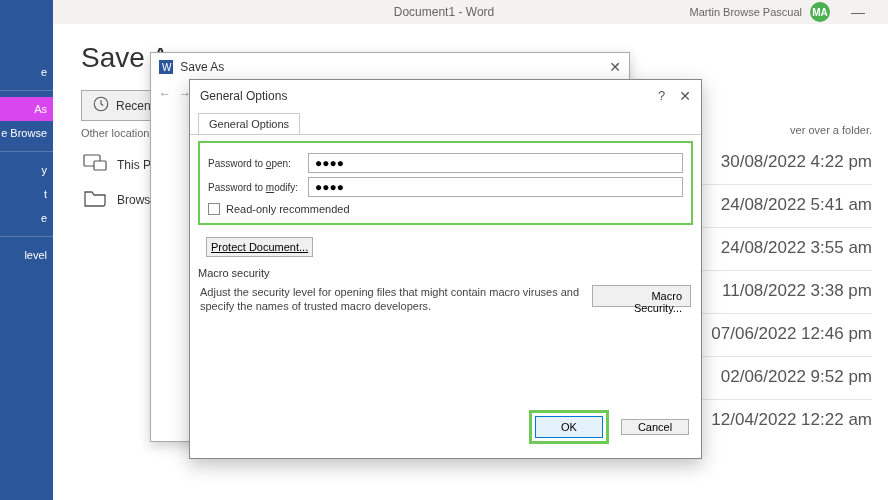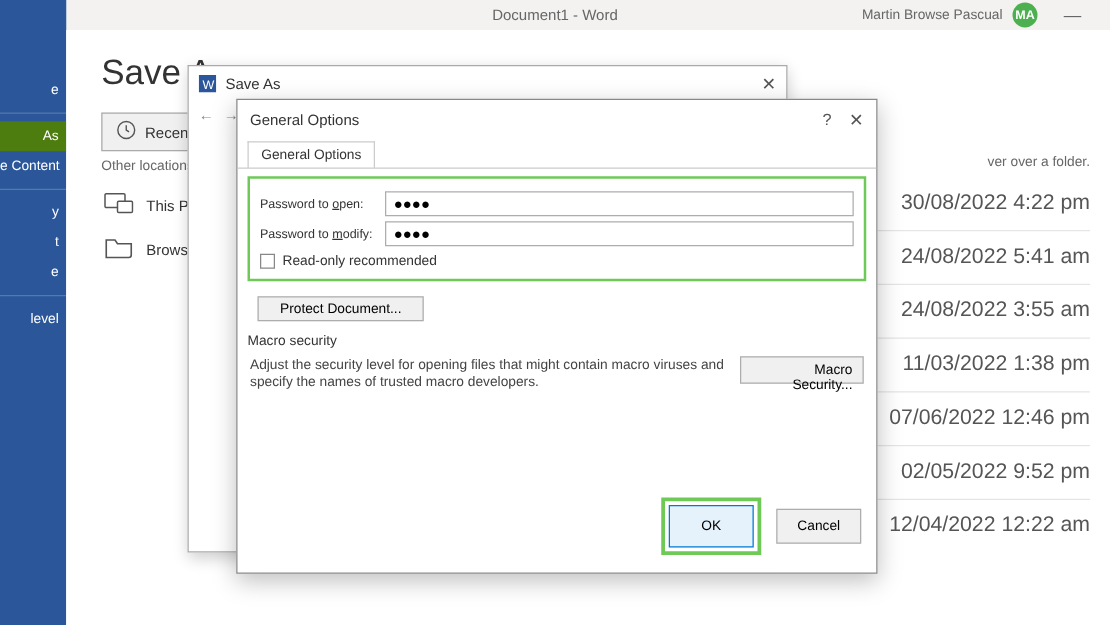--- a/index.html
+++ b/index.html
@@ -9,21 +9,21 @@
   .titlebar { position: absolute; top: 0; left: 0; right: 0; height: 24px; background: #f3f2f1; display: flex; align-items: center; justify-content: space-between; padding: 0 10px; }
   .titlebar .center { position: absolute; left: 50%; transform: translateX(-50%); color: #666; font-size: 12px; }
   .titlebar .right { display: flex; align-items: center; gap: 8px; }
   .avatar { width: 20px; height: 20px; border-radius: 50%; background: #4caf50; color: #fff; display: flex; align-items: center; justify-content: center; font-size: 10px; font-weight: bold; }
   .user-name { color: #666; font-size: 11px; }
   .winbtn { width: 40px; text-align: center; color: #666; font-size: 14px; }
 
   
   .leftnav { position: absolute; top: 0; left: 0; width: 53px; height: 500px; background: #2b579a; color: #fff; font-size: 11px; padding-top: 60px; }
   .leftnav .item { padding: 6px 6px 6px 0; text-align: right; white-space: nowrap; overflow: hidden; }
-  .leftnav .item.active { background: #4d7c0f; }
+  .leftnav .item.active { background: #d946ef; }
   .leftnav .sep { border-top: 1px solid rgba(255,255,255,0.2); margin: 6px 0; }
 
   
   .backstage { position: absolute; top: 24px; left: 53px; right: 0; bottom: 0; background: #fff; }
   .page-title { font-size: 28px; font-weight: 300; color: #333; padding: 18px 0 16px 28px; }
   .toolbar { display: flex; align-items: center; gap: 10px; margin-left: 28px; margin-bottom: 6px; }
   .recent-btn { display: flex; align-items: center; border: 1px solid #aaa; padding: 4px 10px; gap: 6px; background: #f0f0f0; }
   .clock-icon svg { width: 18px; height: 18px; }
   .organized { color: #2b579a; font-size: 12px; }
   .other-locations { font-size: 11px; color: #666; margin-left: 28px; margin-bottom: 8px; }
@@ -60,47 +60,47 @@
   .genopt .tab { padding: 4px 10px; border: 1px solid #ccc; border-bottom: 1px solid #fff; background: #fff; font-size: 11px; position: relative; top: 1px; }
   .genopt .body { border-top: 1px solid #ccc; padding: 6px 8px 0 8px; position: relative; height: 320px; }
   .genopt .section-head { font-size: 11px; color: #333; margin: 4px 0 6px 0; }
   .go-green-block { border: 2px solid #6ec957; padding: 6px 8px 8px 8px; margin: 0 0 8px 0; }
   .go-field { display: flex; align-items: center; margin: 4px 0; }
   .go-field .lbl { width: 100px; font-size: 10px; color: #333; }
   .go-field .lbl u { text-decoration: underline; }
   .go-input { flex: 1; height: 20px; border: 1px solid #adadad; padding: 0 6px; font-size: 12px; font-family: inherit; }
   .chkrow { display: flex; align-items: center; gap: 6px; margin-top: 6px; font-size: 11px; }
   .chk { width: 12px; height: 12px; border: 1px solid #888; display: inline-block; }
-  .protect-btn { margin: 4px 0 6px 8px; padding: 3px 17px; border: 1px solid #adadad; background: #f0f0f0; font-size: 11px; }
+  .protect-btn { margin: 4px 0 6px 8px; padding: 3px 4px; border: 1px solid #adadad; background: #f0f0f0; font-size: 11px; text-decoration: underline; }
   .macro-area { display: flex; gap: 12px; margin-top: 4px; padding: 0 2px; }
   .macro-text { font-size: 11px; color: #444; max-width: 380px; line-height: 1.3; }
   .macro-btn { padding: 4px 8px; border: 1px solid #adadad; background: #f0f0f0; font-size: 11px; height: 22px; margin-left: auto; text-align: right; }
   .buttons-row { position: absolute; bottom: 10px; right: 12px; display: flex; gap: 10px; align-items: center; }
   .ok-highlight { border: 3px solid #6ec957; padding: 3px; }
-  .okbtn { width: 68px; height: 34px; border: 1px solid #0078d7; background: #e5f1fb; font-size: 11px; }
-  .cancelbtn { width: 68px; height: 28px; border: 1px solid #adadad; background: #f0f0f0; font-size: 11px; margin-left: 2px; }
+  .okbtn { width: 68px; height: 22px; border: 1px solid #0078d7; background: #e5f1fb; font-size: 11px; }
+  .cancelbtn { width: 68px; height: 16px; border: 1px solid #adadad; background: #f0f0f0; font-size: 11px; margin-left: 2px; }
 </style>
 </head>
 <body>
 
 <div class="titlebar">
   <div></div>
   <div class="center">Document1  -  Word</div>
   <div class="right">
     <span class="user-name">Martin Browse Pascual</span>
     <span class="avatar">MA</span>
     <span class="winbtn">—</span>
   </div>
 </div>
 
 <div class="leftnav">
   <div class="item">e</div>
   <div class="sep"></div>
   <div class="item active">As</div>
-  <div class="item">e Content</div>
+  <div class="item">e Browse</div>
   <div class="sep"></div>
   <div class="item">y</div>
   <div class="item">t</div>
   <div class="item">e</div>
   <div class="sep"></div>
   <div class="item">level</div>
 </div>
 
 <div class="backstage">
   <div class="page-title">Save As</div>
@@ -190,21 +190,21 @@
         <div class="folder-row">
           <div class="folder-left">
             <span class="folder-icon"><svg viewBox="0 0 22 18">
                 <path d="M1 3h7l2 3h11v9a1 1 0 0 1-1 1H1z" fill="none" stroke="#888" stroke-width="1.2"></path>
               </svg></span>
             <div>
               <div class="folder-name"></div>
               <div class="folder-path"></div>
             </div>
           </div>
-          <div class="folder-date">11/03/2022 1:38 pm</div>
+          <div class="folder-date">11/08/2022 3:38 pm</div>
         </div>
         <div class="folder-row">
           <div class="folder-left">
             <span class="folder-icon"><svg viewBox="0 0 22 18">
                 <path d="M1 3h7l2 3h11v9a1 1 0 0 1-1 1H1z" fill="none" stroke="#888" stroke-width="1.2"></path>
               </svg></span>
             <div>
               <div class="folder-name"></div>
               <div class="folder-path"></div>
             </div>
@@ -214,21 +214,21 @@
         <div class="folder-row">
           <div class="folder-left">
             <span class="folder-icon"><svg viewBox="0 0 22 18">
                 <path d="M1 3h7l2 3h11v9a1 1 0 0 1-1 1H1z" fill="none" stroke="#888" stroke-width="1.2"></path>
               </svg></span>
             <div>
               <div class="folder-name"></div>
               <div class="folder-path">Documents</div>
             </div>
           </div>
-          <div class="folder-date">02/05/2022 9:52 pm</div>
+          <div class="folder-date">02/06/2022 9:52 pm</div>
         </div>
         <div class="folder-row">
           <div class="folder-left">
             <span class="folder-icon"><svg viewBox="0 0 22 18">
                 <path d="M1 3h7l2 3h11v9a1 1 0 0 1-1 1H1z" fill="none" stroke="#888" stroke-width="1.2"></path>
               </svg></span>
             <div>
               <div class="folder-name">Sellas Life Sciences Group, Inc</div>
               <div class="folder-path">Documents » Accounts » Sellas Life Sciences Group, Inc</div>
             </div>

